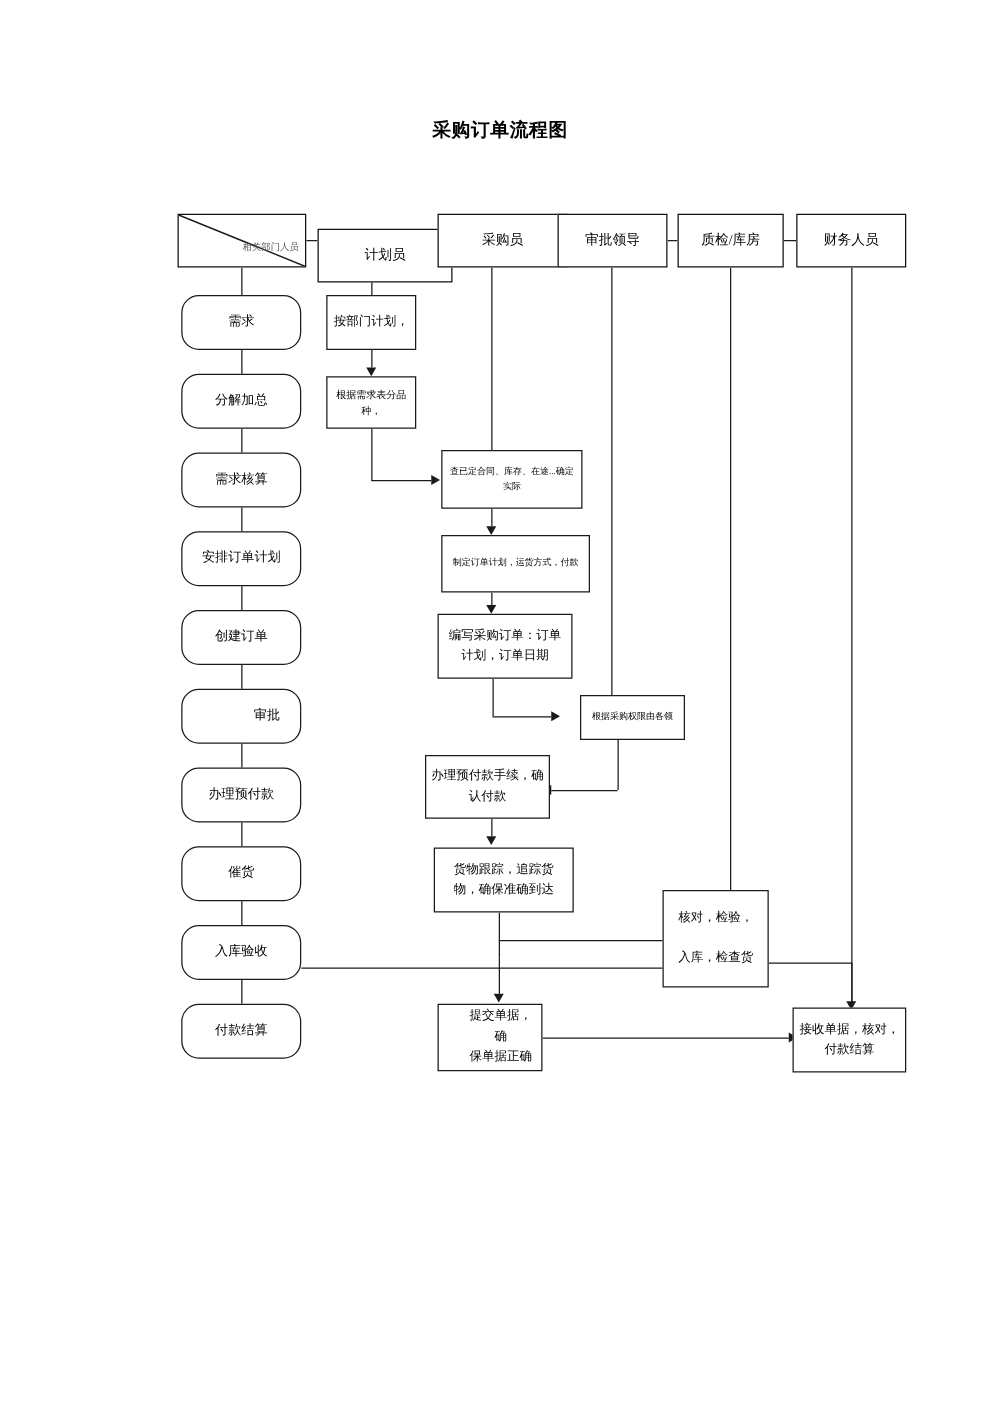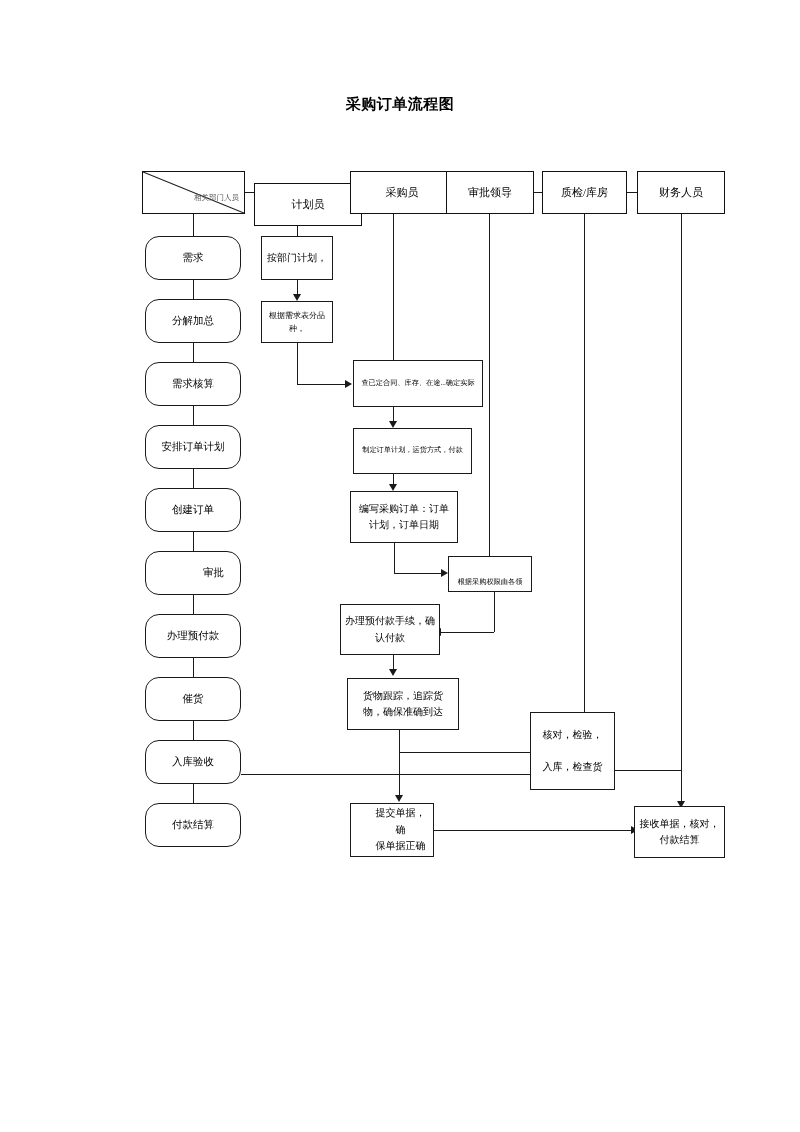--- a/index.html
+++ b/index.html
@@ -208,42 +208,42 @@
   <div class="arrow down" style="left:293px; top:294px;"></div>
 
   <div class="node proc-node" style="left:261px; top:301px; width:72px; height:42px;">
     <span>根据需求表分品种，</span>
   </div>
 
   <div class="conn v" style="left:297px; top:343px; height:41px;"></div>
   <div class="conn h" style="left:297px; top:384px; width:48px;"></div>
   <div class="arrow right" style="left:345px; top:380px;"></div>
 
-  <div class="node proc-node small" style="left:353px; top:360px; width:130px; height:47px;">
+  <div class="node proc-node small" style="left:353px; top:360px; width:113px; height:47px;">
     <span>查已定合同、库存、在途...确定实际</span>
   </div>
   <div class="conn v" style="left:393px; top:407px; height:14px;"></div>
   <div class="arrow down" style="left:389px; top:421px;"></div>
 
   <div class="node proc-node small" style="left:353px; top:428px; width:119px; height:46px;">
     <span>制定订单计划，运货方式，付款</span>
   </div>
   <div class="conn v" style="left:393px; top:474px; height:10px;"></div>
   <div class="arrow down" style="left:389px; top:484px;"></div>
 
   <div class="node proc-node bigger" style="left:350px; top:491px; width:108px; height:52px; flex-direction:column;">
     <span class="nl">编写采购订单：订单</span>
     <span class="nl">计划，订单日期</span>
   </div>
 
   <div class="conn v" style="left:394px; top:543px; height:30px;"></div>
   <div class="conn h" style="left:394px; top:573px; width:47px;"></div>
   <div class="arrow right" style="left:441px; top:569px;"></div>
 
-  <div class="node proc-node small" style="left:448px; top:556px; width:84px; height:36px;align-items:flex-end;">
+  <div class="node proc-node small" style="left:464px; top:556px; width:84px; height:36px;">
     <span>根据采购权限由各领</span>
   </div>
 
   <div class="conn v" style="left:494px; top:592px; height:40px;"></div>
   <div class="conn h" style="left:441px; top:632px; width:53px;"></div>
   <div class="arrow left" style="left:434px; top:628px;"></div>
 
   <div class="node proc-node bigger" style="left:340px; top:604px; width:100px; height:51px; flex-direction:column;">
     <span class="nl">办理预付款手续，确</span>
     <span class="nl">认付款</span>

